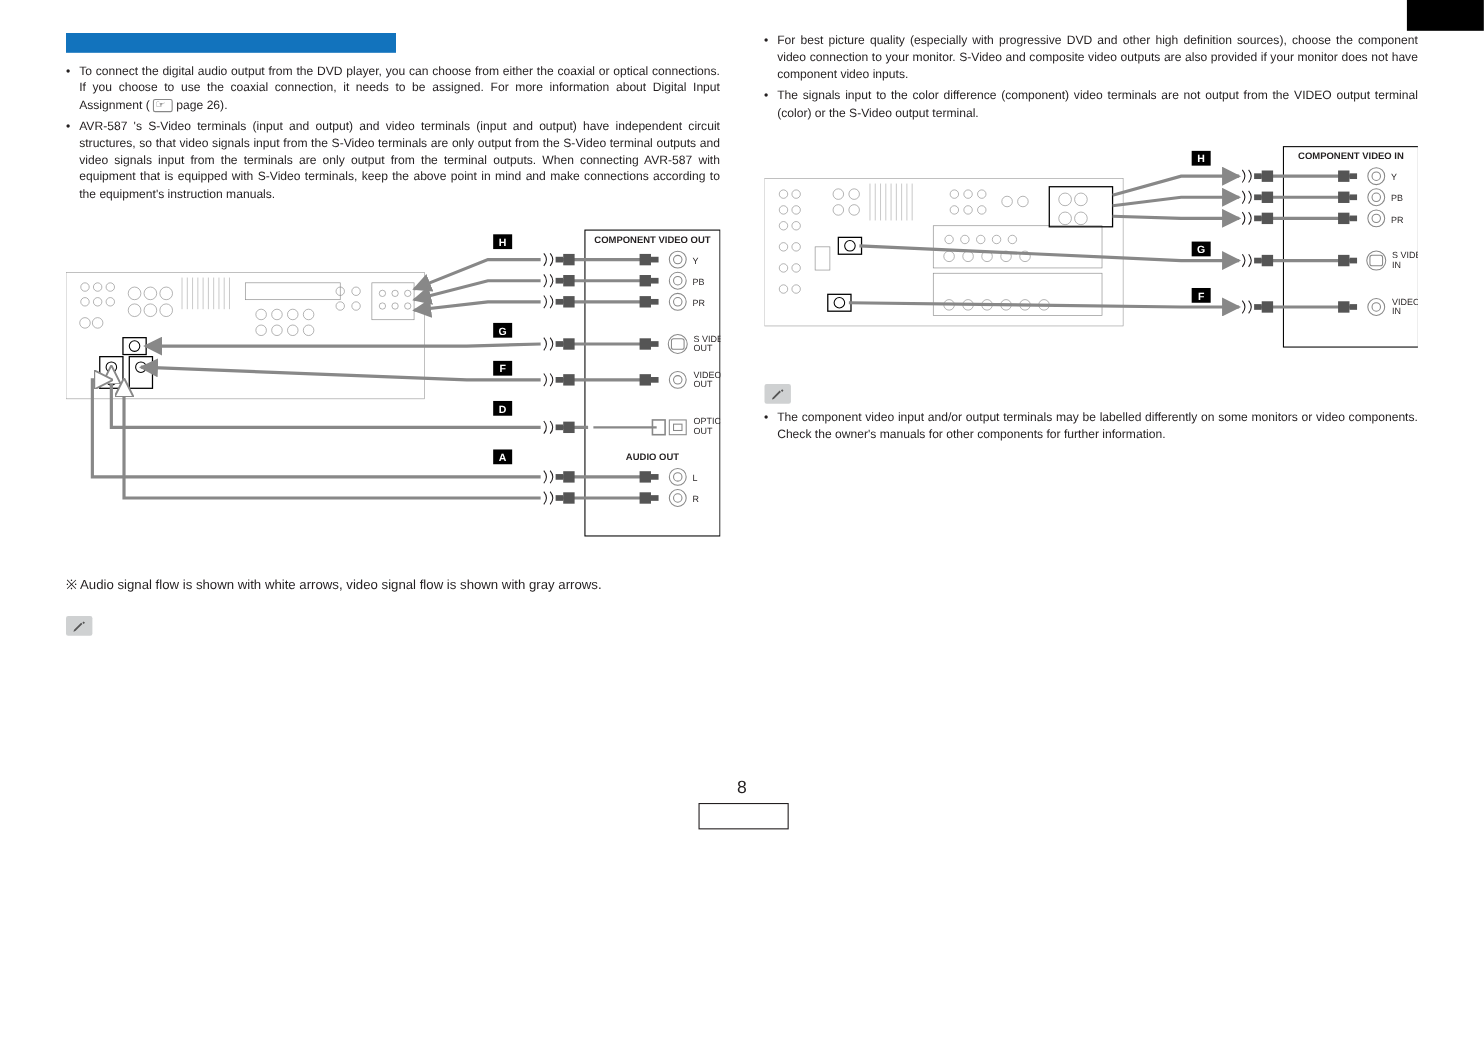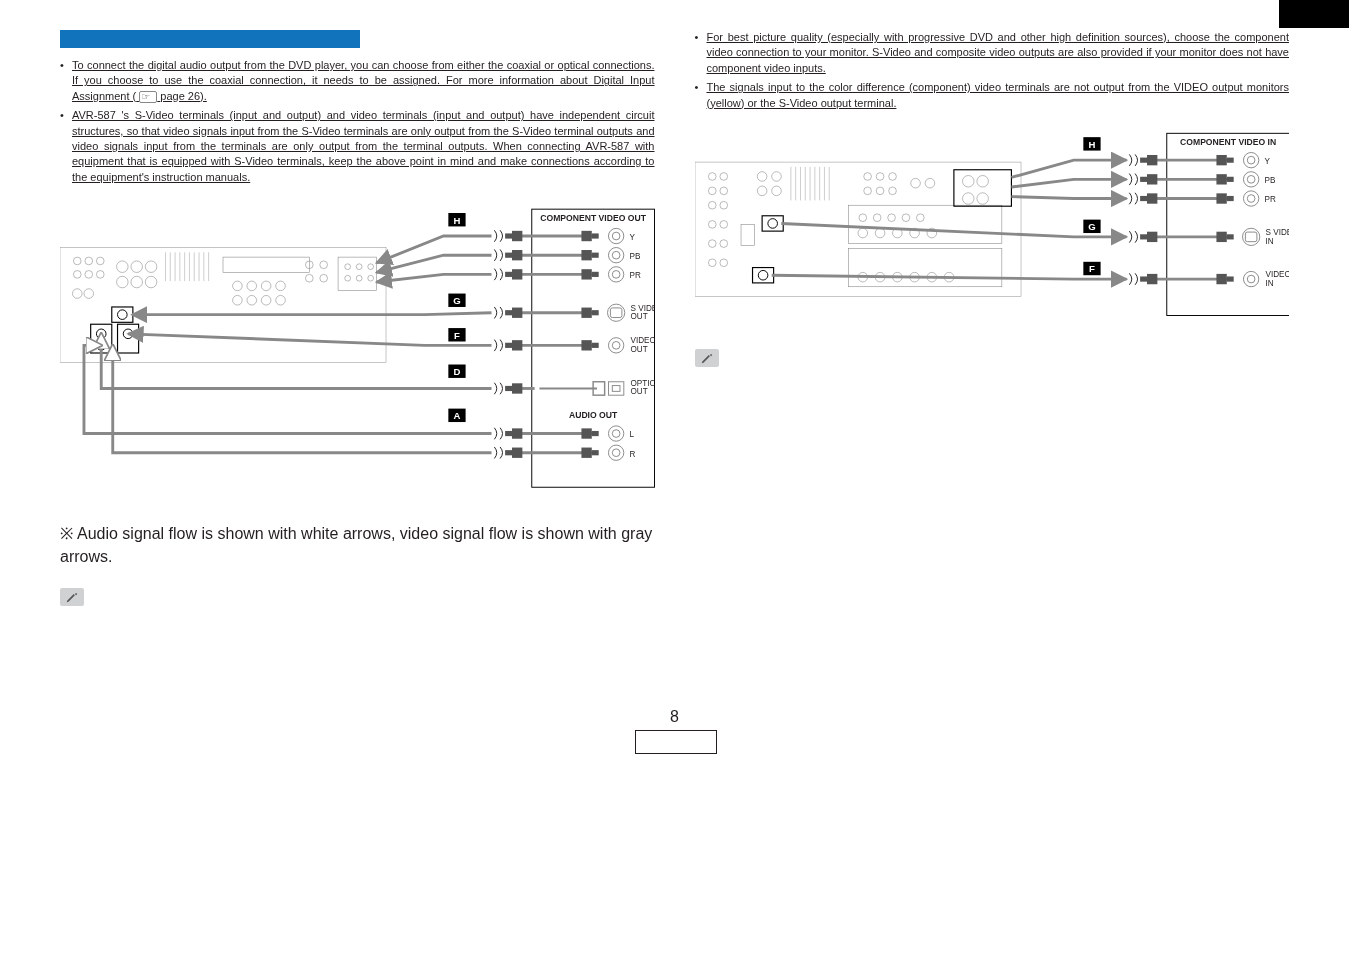--- a/index.html
+++ b/index.html
@@ -39,21 +39,20 @@
   .hbar {
     width: 300px;
     height: 18px;
     background: #1273bd;
     margin-bottom: 10px;
   }
   .bullet {
     position: relative;
     padding-left: 12px;
     margin-bottom: 4px;
-    text-decoration: underline;
   }
   .bullet::before {
     content: "•";
     position: absolute;
     left: 0;
     top: 0;
   }
   .justify { text-align: justify; }
   .pref-icon {
     display: inline-block;
@@ -116,21 +115,21 @@
     font-weight: 400;
   }
   .page-number-box {
     width: 80px;
     height: 22px;
     border: 1px solid #231f20;
     margin: 2px auto 0 auto;
   }
   .caption-line {
     margin-top: 10px;
-    font-size: 16px;
+    font-size: 12px;
   }
   .caption-line .symbol { font-family: sans-serif; }
   .conn-title {
     font-size: 9px;
     font-weight: bold;
   }
 </style>
 </head>
 <body>
 
@@ -355,21 +354,21 @@
           </svg>
       </div>
     </div>
 
     <div class="col">
 
       <div class="bullet justify">
         <span>For best picture quality (especially with progressive DVD and other high definition sources), choose the component video connection to your monitor. S-Video and composite video outputs are also provided if your monitor does not have component video inputs.</span>
       </div>
       <div class="bullet justify">
-        <span>The signals input to the color difference (component) video terminals are not output from the VIDEO output monitors (yellow) or the S-Video output terminal.</span>
+        <span>The signals input to the color difference (component) video terminals are not output from the VIDEO output terminal (color) or the S-Video output terminal.</span>
       </div>
 
       
       <div class="diagram" style="height:230px">
         <svg viewBox="0 0 620 230">
           <defs>
             <marker id="arrowGrayR" viewBox="0 0 10 10" refX="9" refY="5" markerWidth="6" markerHeight="6" orient="auto">
               <path d="M0,0 L10,5 L0,10 z" fill="#888"></path>
             </marker>
             <marker id="plugR2" viewBox="0 0 10 10" refX="9" refY="5" markerWidth="10" markerHeight="6" orient="auto">
@@ -507,20 +506,23 @@
               <path d="M459,156 q5,6 0,12" fill="none"></path>
           </g>
         </svg>
       </div>
 
       <div class="pencil-box">
         <svg viewBox="0 0 24 24">
             <path d="M3 21l3-1 11-11-2-2L4 18l-1 3zm14-14l2 2 2-2-2-2-2 2z" fill="#555"></path>
           </svg>
       </div>
+      <div class="bullet justify">
+        <span>The component video input and/or output terminals may be labelled differently on some monitors or video components. Check the owner's manuals for other components for further information.</span>
+      </div>
     </div>
 
   </div>
 
   <div class="page-number-wrap">
     <div class="page-number">8</div>
     <div class="page-number-box"></div>
   </div>
 </div>
 

